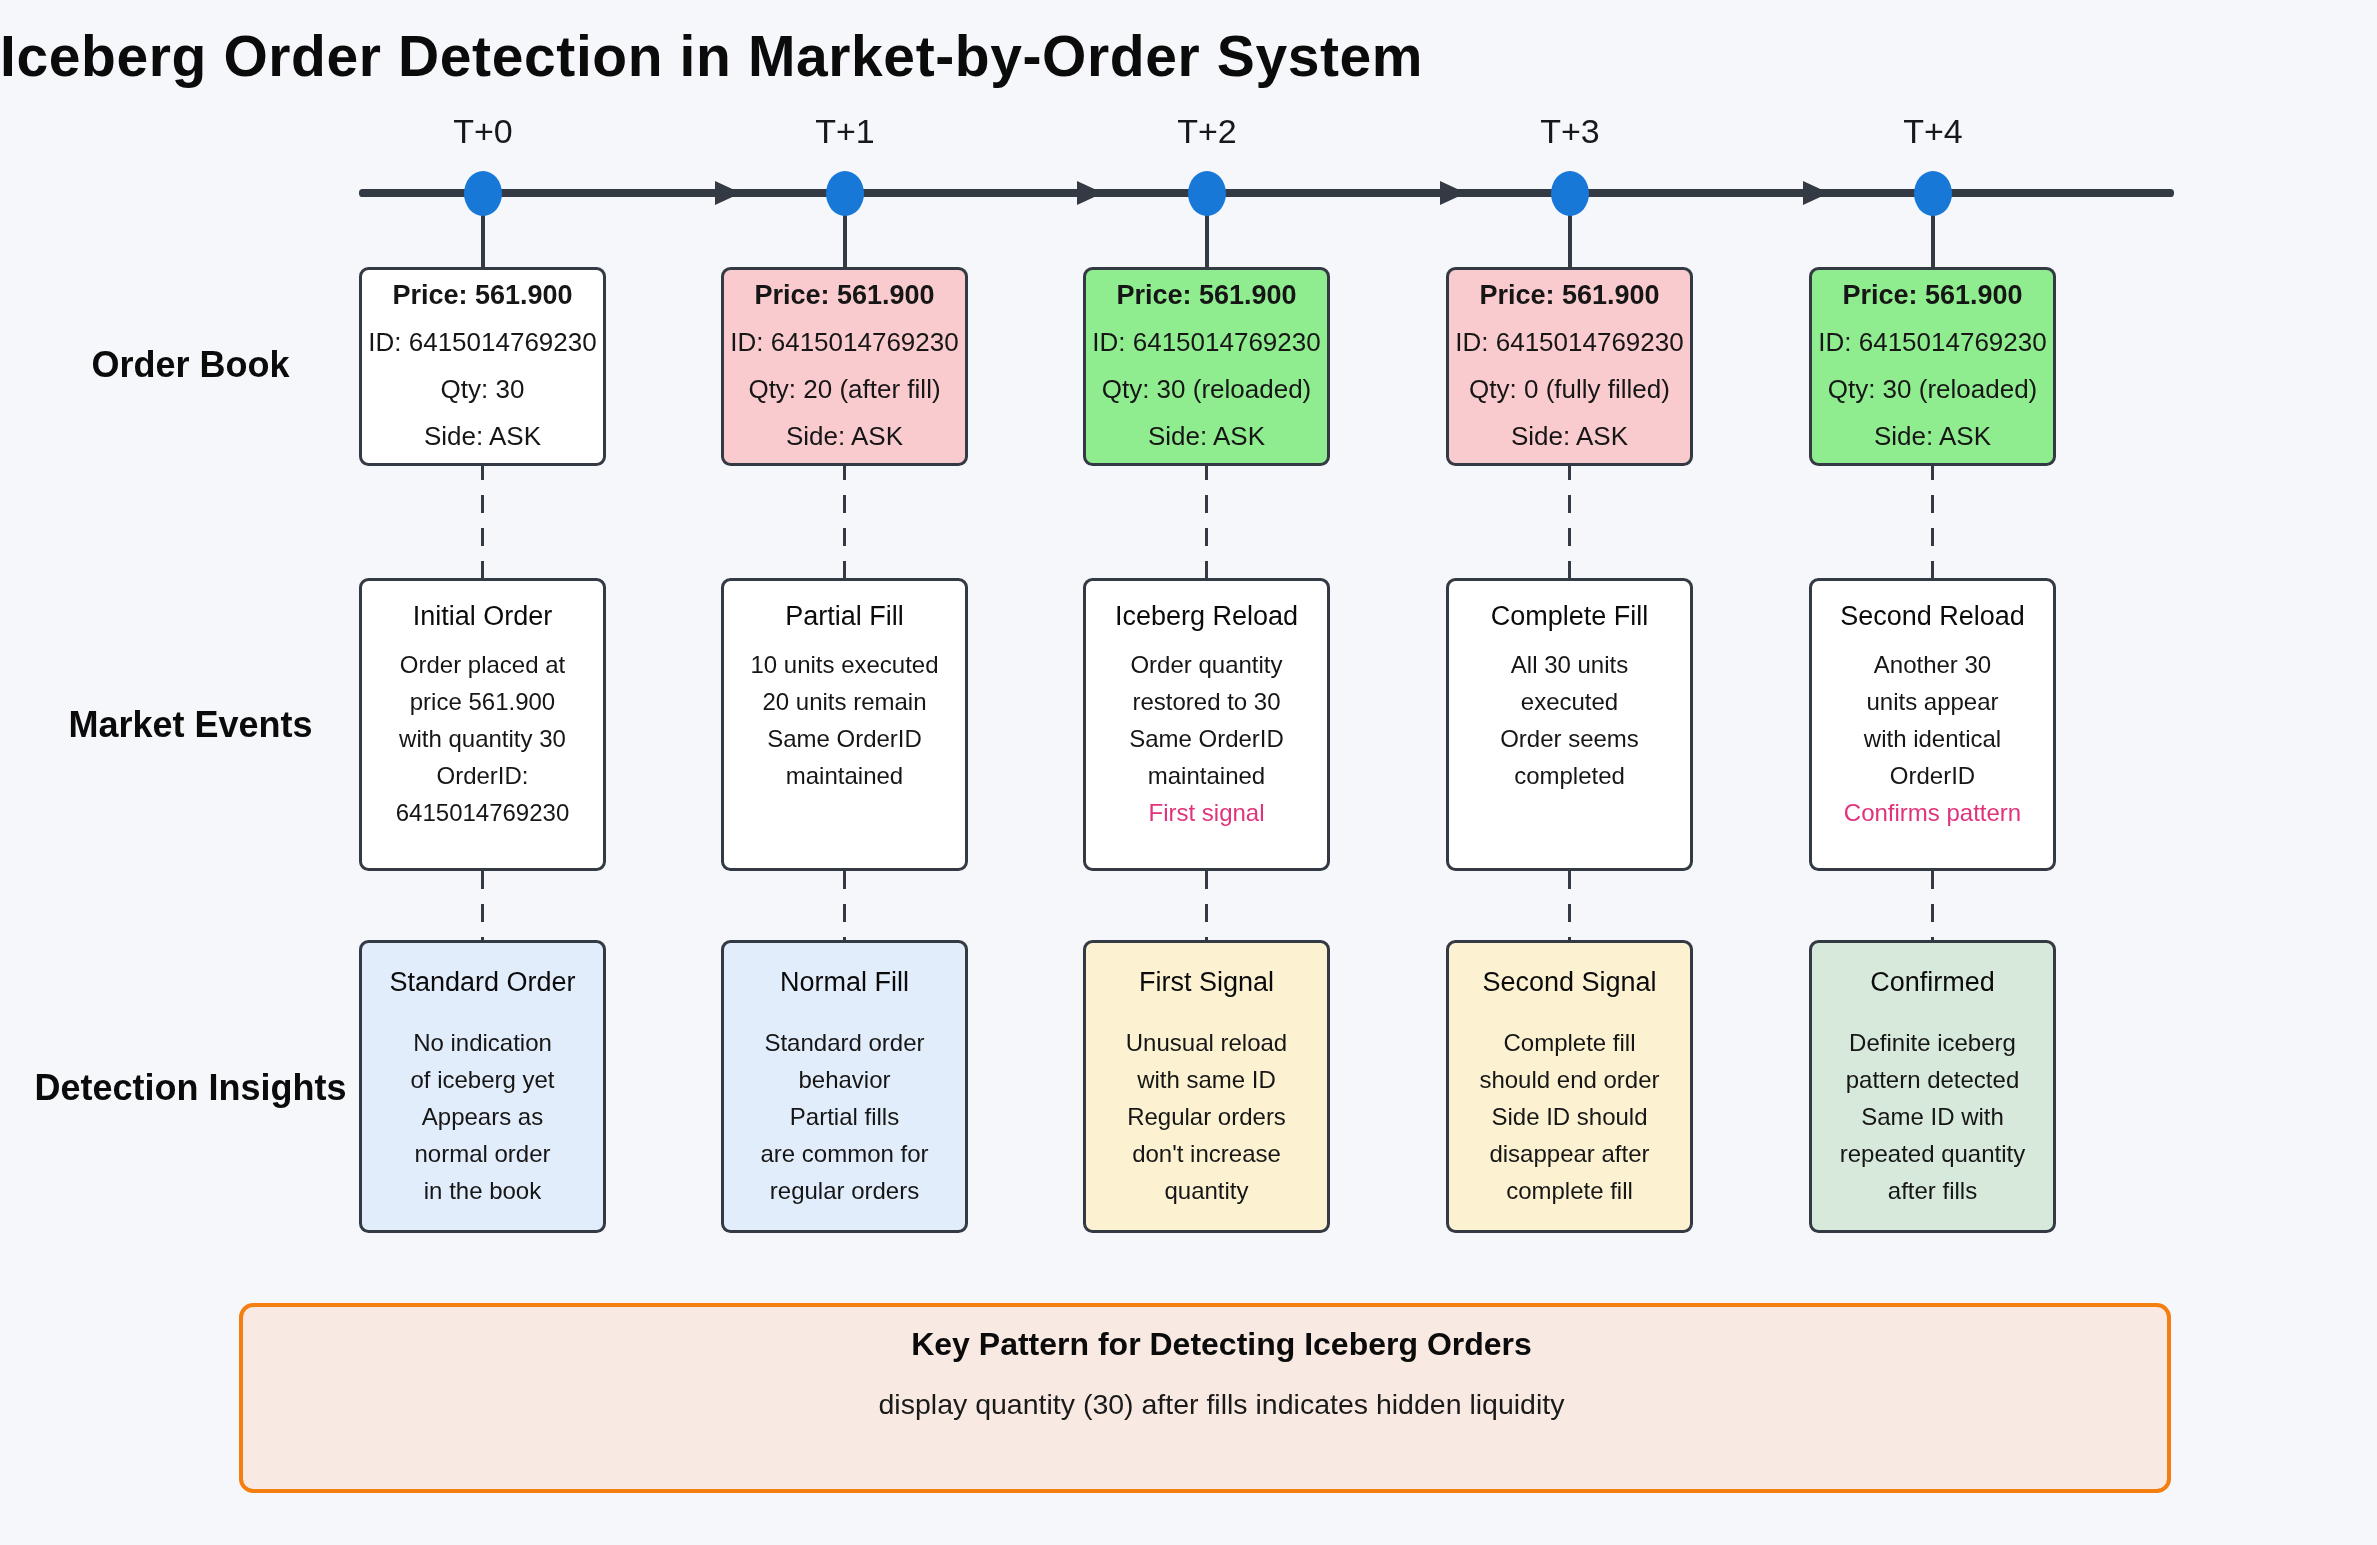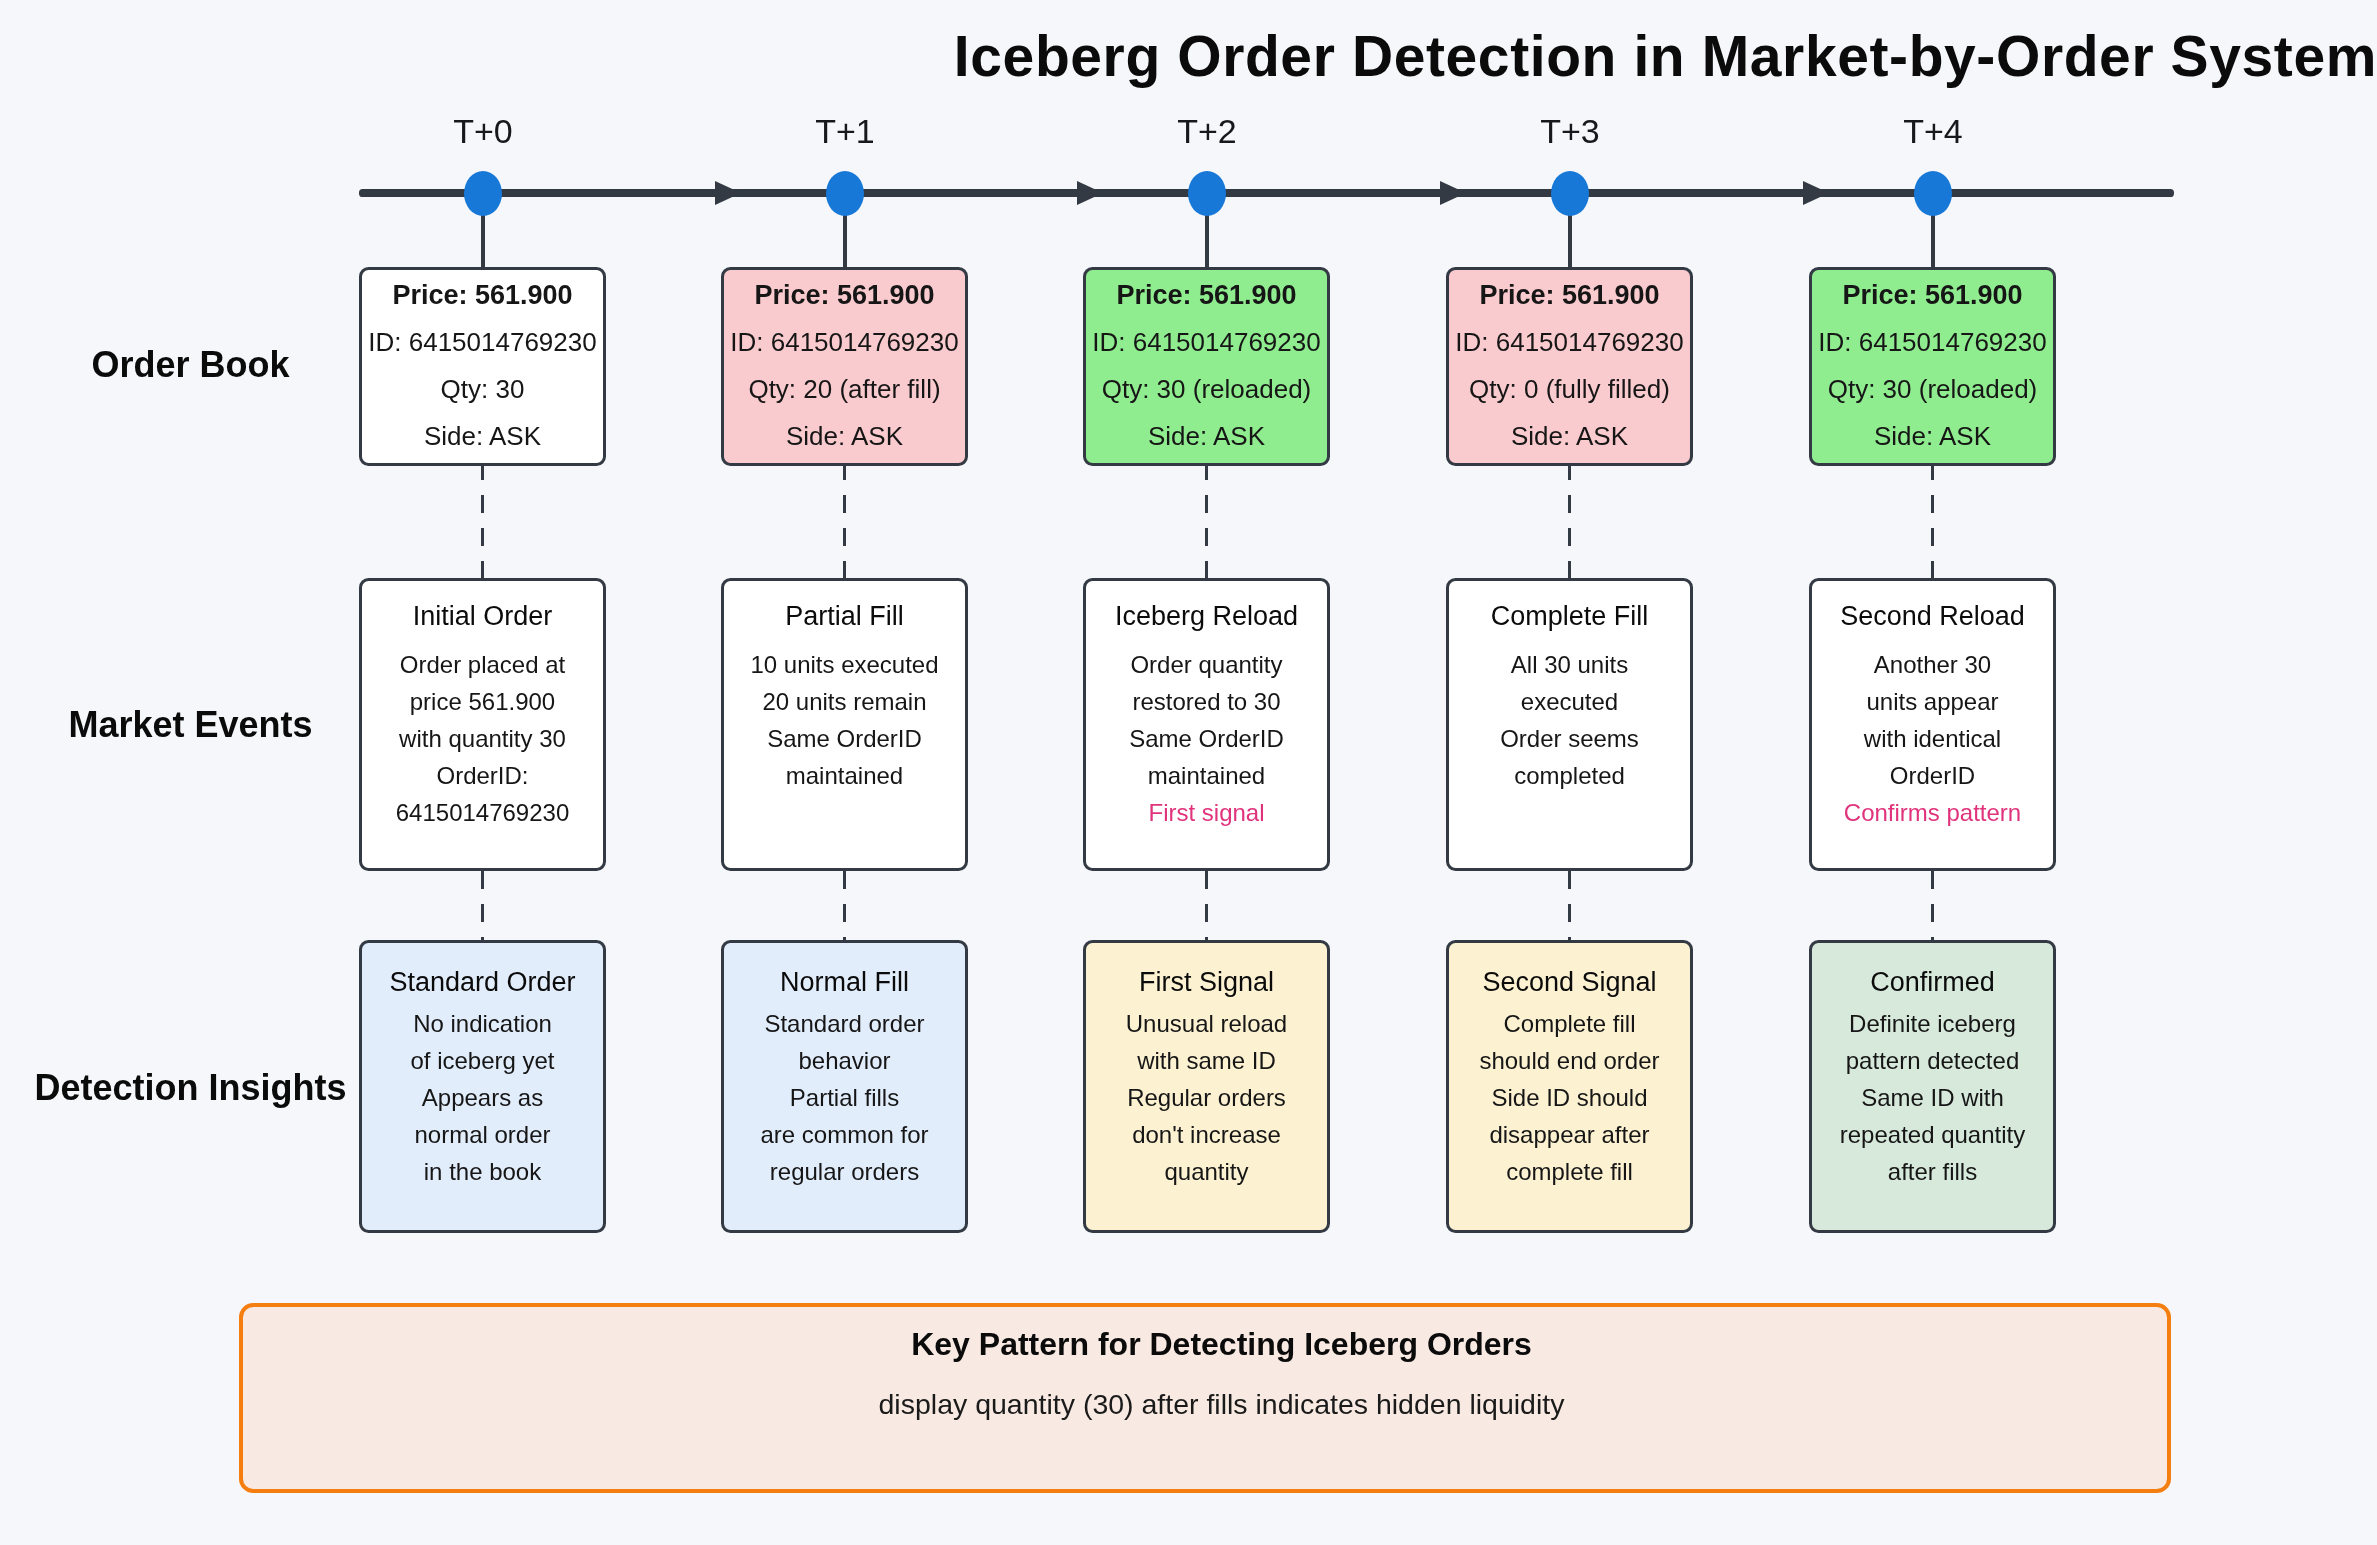--- a/index.html
+++ b/index.html
@@ -6,21 +6,21 @@
   body{background:#F5F7FA;font-family:"Liberation Sans","DejaVu Sans",sans-serif;}
   .canvas{position:relative;width:2377px;height:1545px;background:#F5F7FA;overflow:hidden;}
 
   
   .col0{--cx:483px;}
   .col1{--cx:845px;}
   .col2{--cx:1207px;}
   .col3{--cx:1570px;}
   .col4{--cx:1933px;}
 
-  .title{position:absolute;top:22.6px;left:0;width:100%;text-align:right;
+  .title{position:absolute;top:22.6px;left:0;width:100%;text-align:left;
          font-size:57px;font-weight:bold;color:#0b0b0b;letter-spacing:0.6px;}
 
   
   .tl-line{position:absolute;left:359px;top:189px;width:1815px;height:7.7px;background:#333A44;border-radius:3.6px;}
   .tl-label{position:absolute;left:calc(var(--cx) - 89px);top:112px;width:178px;text-align:center;
             font-size:34px;color:#16181c;}
   .tl-dot{position:absolute;left:calc(var(--cx) - 19px);top:171px;width:38px;height:45px;
           background:#1878D8;border-radius:50%;}
   .tl-arrow{position:absolute;left:calc(var(--cx) - 130px);top:181px;width:0;height:0;
             border-top:12px solid transparent;border-bottom:12px solid transparent;
@@ -52,21 +52,21 @@
   .v-green{background:#8FEC8F;}
   .v-blue{background:#E2EDFB;}
   .v-yellow{background:#FCF2D2;}
   .v-ltgreen{background:#D7E9DB;}
 
   .ob-line{font-size:26px;line-height:47px;white-space:nowrap;}
   .ob-line.price{font-weight:bold;font-size:27px;text-align:center;}
 
   .card-title{font-size:27px;font-weight:normal;line-height:36px;color:#0b0b0b;}
   .card-body{margin-top:12px;}
-  .di-box .card-body{margin-top:5px;}
+  .di-box .card-body{margin-top:24px;}
   .card-line{font-size:24px;line-height:37px;white-space:nowrap;}
   .signal{color:#E0337C;}
 
   
   .key-box{position:absolute;left:239px;top:1303px;width:1932px;height:190px;box-sizing:border-box;
            background:#F8EAE2;border:4.8px solid #F57E11;border-radius:14.3px;text-align:center;color:#1a1a1a;padding-left:33px;}
   .key-title{margin-top:15.5px;font-size:32px;font-weight:bold;line-height:42px;color:#0b0b0b;}
   .key-body{margin-top:16.6px;}
   .key-line{font-size:28.5px;line-height:46px;}
 </style>

